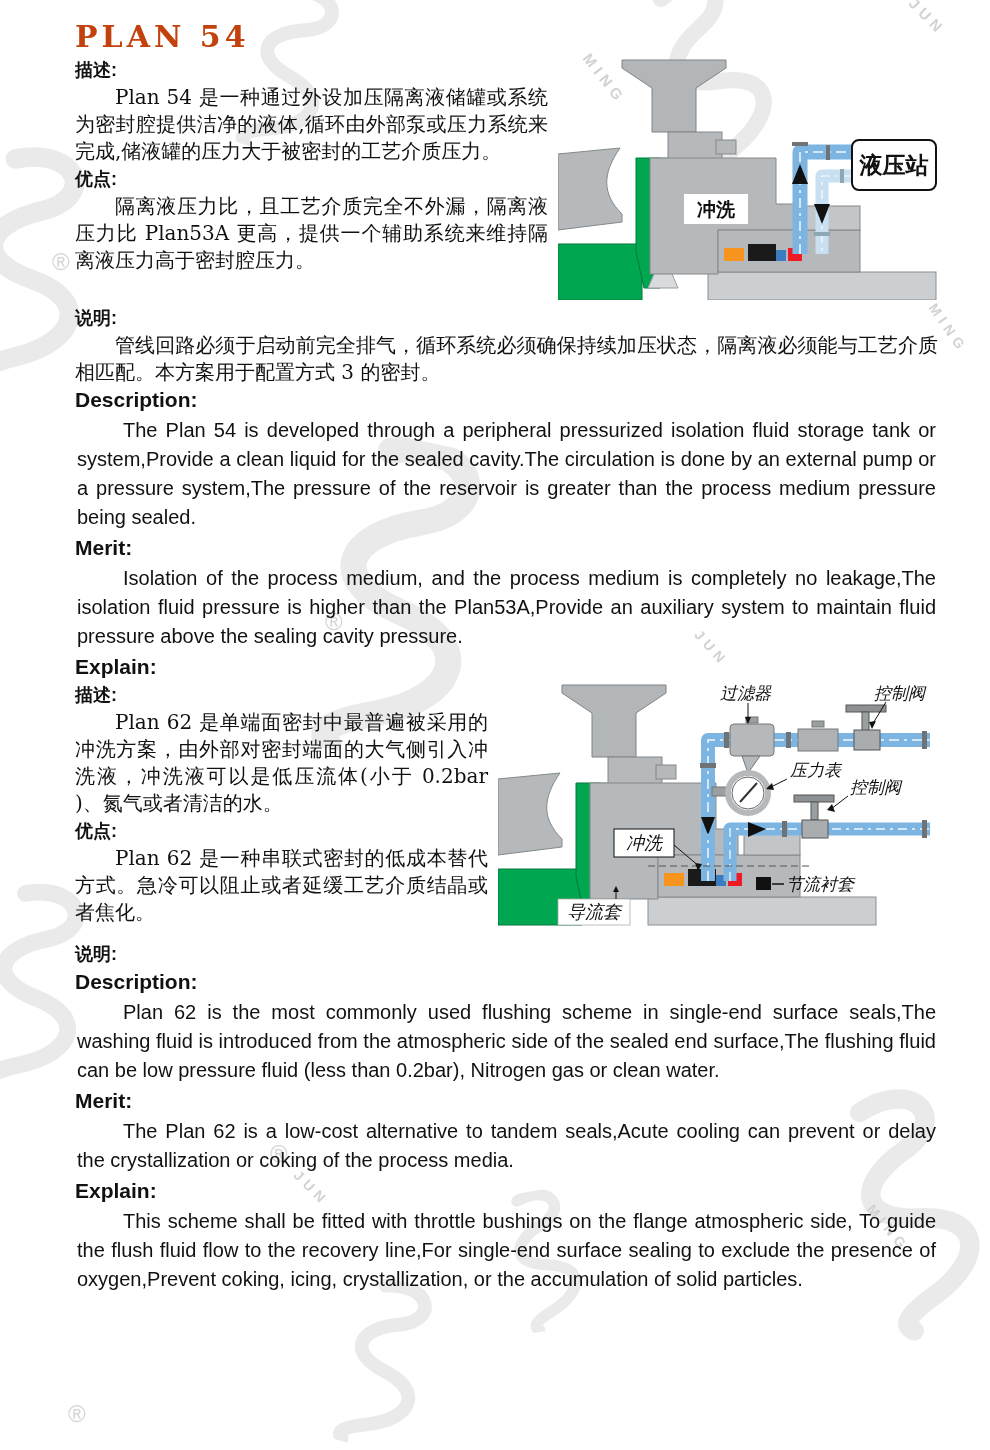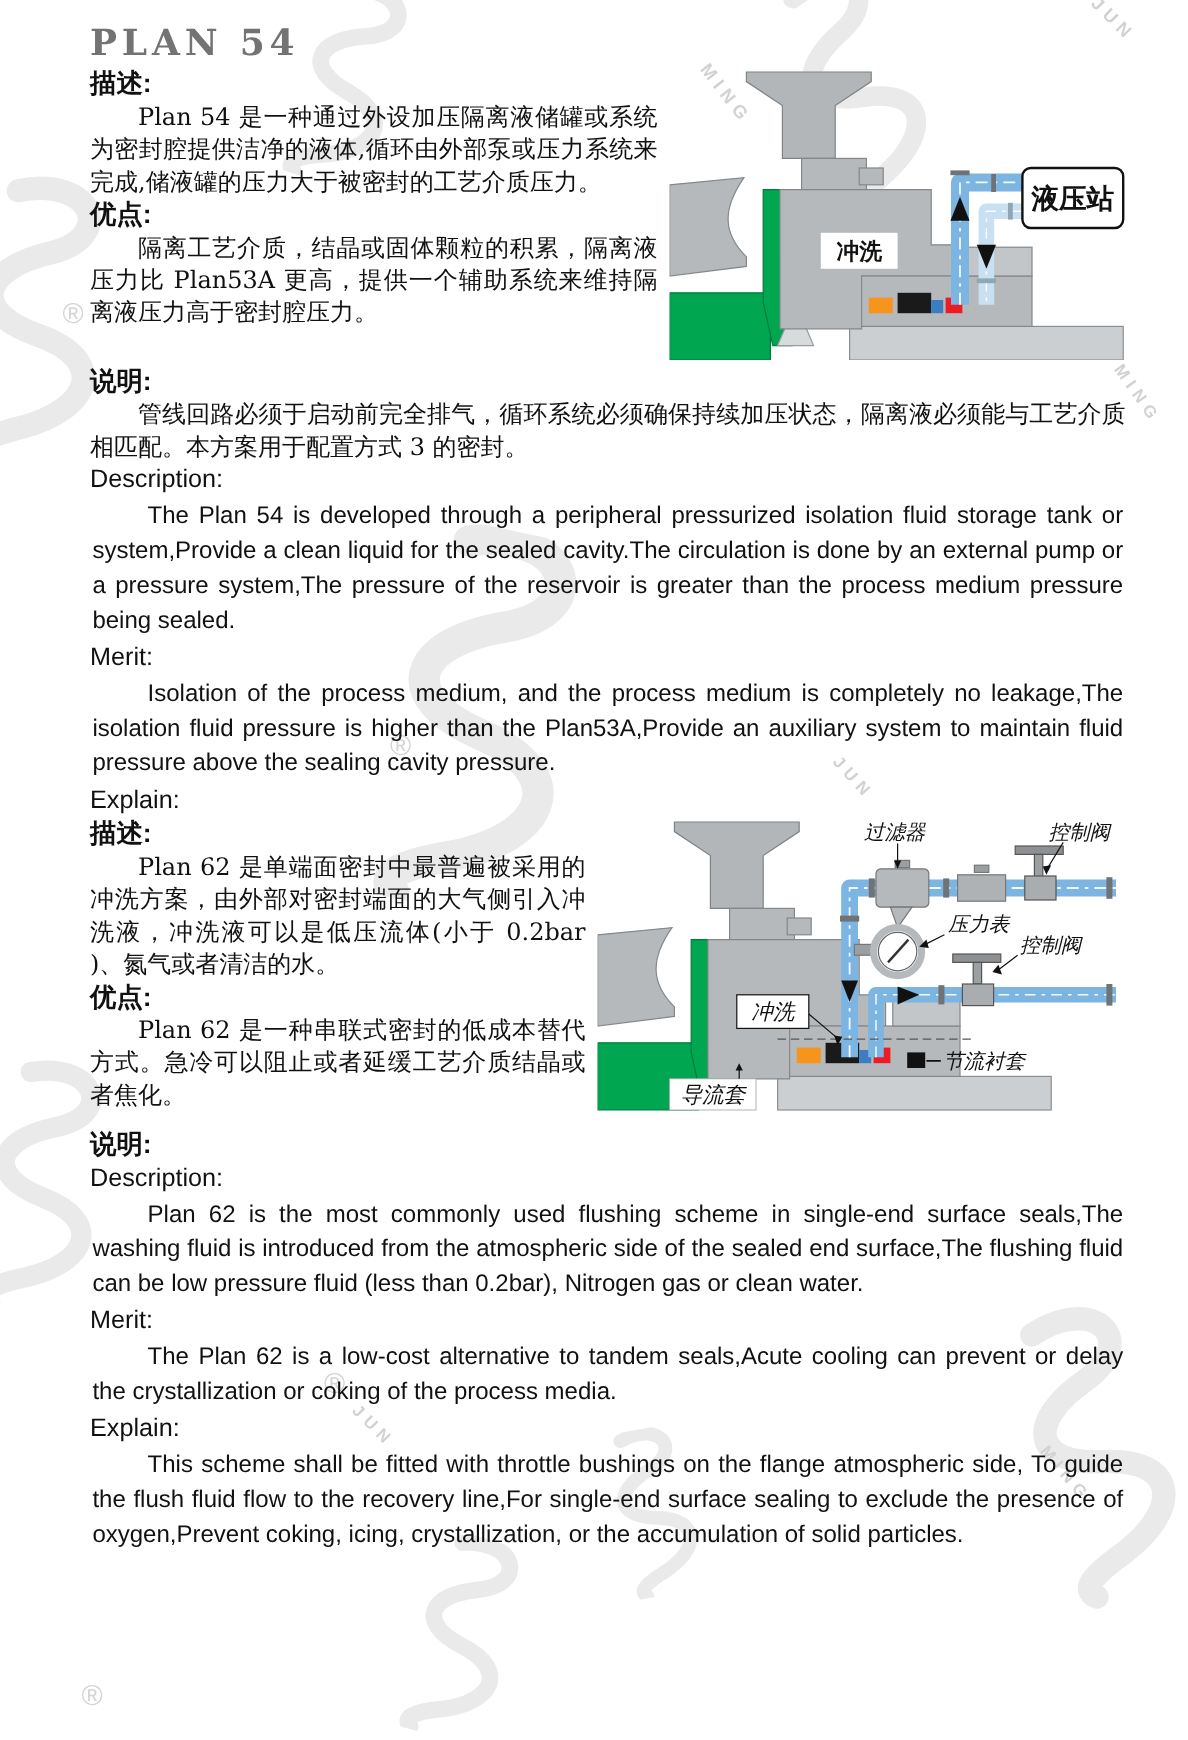--- a/index.html
+++ b/index.html
@@ -3,26 +3,26 @@
 <meta charset="utf-8">
 <style>
   html,body{margin:0;padding:0;background:#ffffff;}
   .page{position:relative;width:990px;height:1450px;background:#ffffff;overflow:hidden;
         font-family:"Liberation Sans",sans-serif;color:#111;}
   .wm{position:absolute;pointer-events:none;opacity:.55;}
   .wm-text{position:absolute;pointer-events:none;color:#d2d2d2;font-weight:bold;
            font-family:"Liberation Sans",sans-serif;letter-spacing:5px;}
   .wm-reg{position:absolute;pointer-events:none;color:#d4d4d4;font-size:24px;}
   .content{position:relative;padding:18px 52px 0 75px;}
-  .plan-title{font-family:"DejaVu Serif",serif;color:#737373;font-size:30px;font-weight:600;
+  .plan-title{font-family:"DejaVu Serif",serif;color:#c2410c;font-size:30px;font-weight:600;
               letter-spacing:4px;line-height:38px;margin:0;}
-  .h-zh{font-size:22px;font-weight:bold;line-height:28px;margin:0;}
+  .h-zh{font-size:18px;font-weight:bold;line-height:28px;margin:0;}
   .p-zh{font-size:20px;line-height:27px;margin:0;text-align:justify;text-indent:2em;
         font-family:"DejaVu Serif","Liberation Serif",serif;}
-  .h-en{font-size:21px;font-weight:normal;line-height:28px;margin:0;}
+  .h-en{font-size:21px;font-weight:bold;line-height:28px;margin:0;}
   .p-en{font-size:20px;line-height:29px;margin:2px;text-align:justify;text-indent:2.3em;}
   .fig{float:right;position:relative;margin:2px 0 4px 10px;}
   .fig54{width:380px;height:242px;font-weight:bold;}
   .fig62{width:440px;height:253px;font-style:italic;}
   .clear-r{clear:right;}
   svg text{font-family:"Liberation Sans",sans-serif;}
 </style>
 </head>
 <body>
 
@@ -112,21 +112,21 @@
           <text x="336" y="115" font-size="23" text-anchor="middle" fill="#111">液压站</text>
 
           <rect x="126" y="136" width="64" height="30" fill="#ffffff"></rect>
           <text x="158" y="158" font-size="19" text-anchor="middle" fill="#111">冲洗</text>
         </svg>
       </div>
 
       <h2 class="h-zh">描述:</h2>
       <p class="p-zh">Plan 54 是一种通过外设加压隔离液储罐或系统为密封腔提供洁净的液体,循环由外部泵或压力系统来完成,储液罐的压力大于被密封的工艺介质压力。</p>
       <h2 class="h-zh">优点:</h2>
-      <p class="p-zh">隔离工艺介质，结晶或固体颗粒的积累，隔离液压力比 Plan53A 更高，提供一个辅助系统来维持隔离液压力高于密封腔压力。</p>
+      <p class="p-zh">隔离液压力比，且工艺介质完全不外漏，隔离液压力比 Plan53A 更高，提供一个辅助系统来维持隔离液压力高于密封腔压力。</p>
       <h2 class="h-zh clear-r">说明:</h2>
       <p class="p-zh">管线回路必须于启动前完全排气，循环系统必须确保持续加压状态，隔离液必须能与工艺介质相匹配。本方案用于配置方式 3 的密封。</p>
       <h2 class="h-en">Description:</h2>
       <p class="p-en">The Plan 54 is developed through a peripheral pressurized isolation fluid storage tank or system,Provide a clean liquid for the sealed cavity.The circulation is done by an external  pump or a pressure system,The pressure of the reservoir is greater than the process  medium  pressure being sealed.</p>
       <h2 class="h-en">Merit:</h2>
       <p class="p-en">Isolation of the process medium, and the process medium is completely no leakage,The isolation fluid pressure is higher than the Plan53A,Provide an auxiliary system to maintain fluid pressure above the sealing cavity pressure.</p>
       <h2 class="h-en">Explain:</h2>
     </section>
 
     <section>

